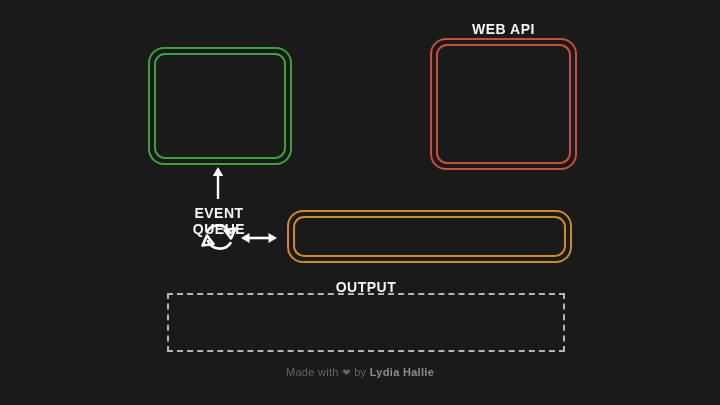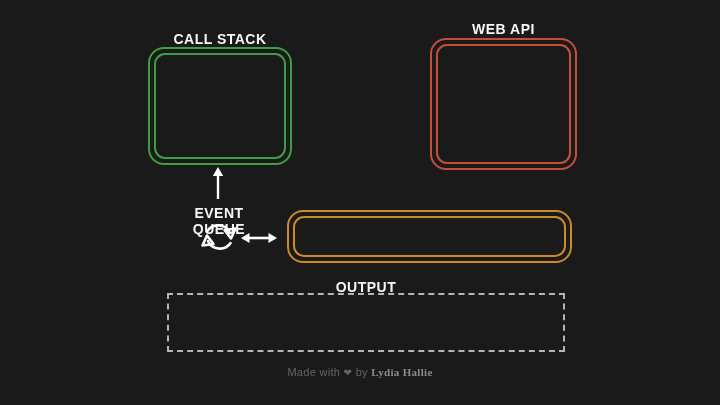--- a/index.html
+++ b/index.html
@@ -63,30 +63,28 @@
     position: absolute;
     left: 0; top: 366px; width: 720px;
     text-align: center;
     font-size: 11px;
     color: var(--footer, #646464);
     letter-spacing: 0.3px;
   }
   .footer .author {
     font-weight: bold;
     color: var(--footer-author, #8c8c8c);
-    font-family: Liberation Serif, serif;
   }
   .footer .heart { font-size: 10px; }
 </style>
 </head>
 <body>
 
 <div id="stage">
 
-  <div class="box-label label-call-stack">CALL STACK</div>
   <div class="dbox call-stack">
     <div class="inner"></div>
   </div>
 
   <div class="box-label label-web-api">WEB API</div>
   <div class="dbox web-api">
     <div class="inner"></div>
   </div>
 
   <div class="dbox queue">

